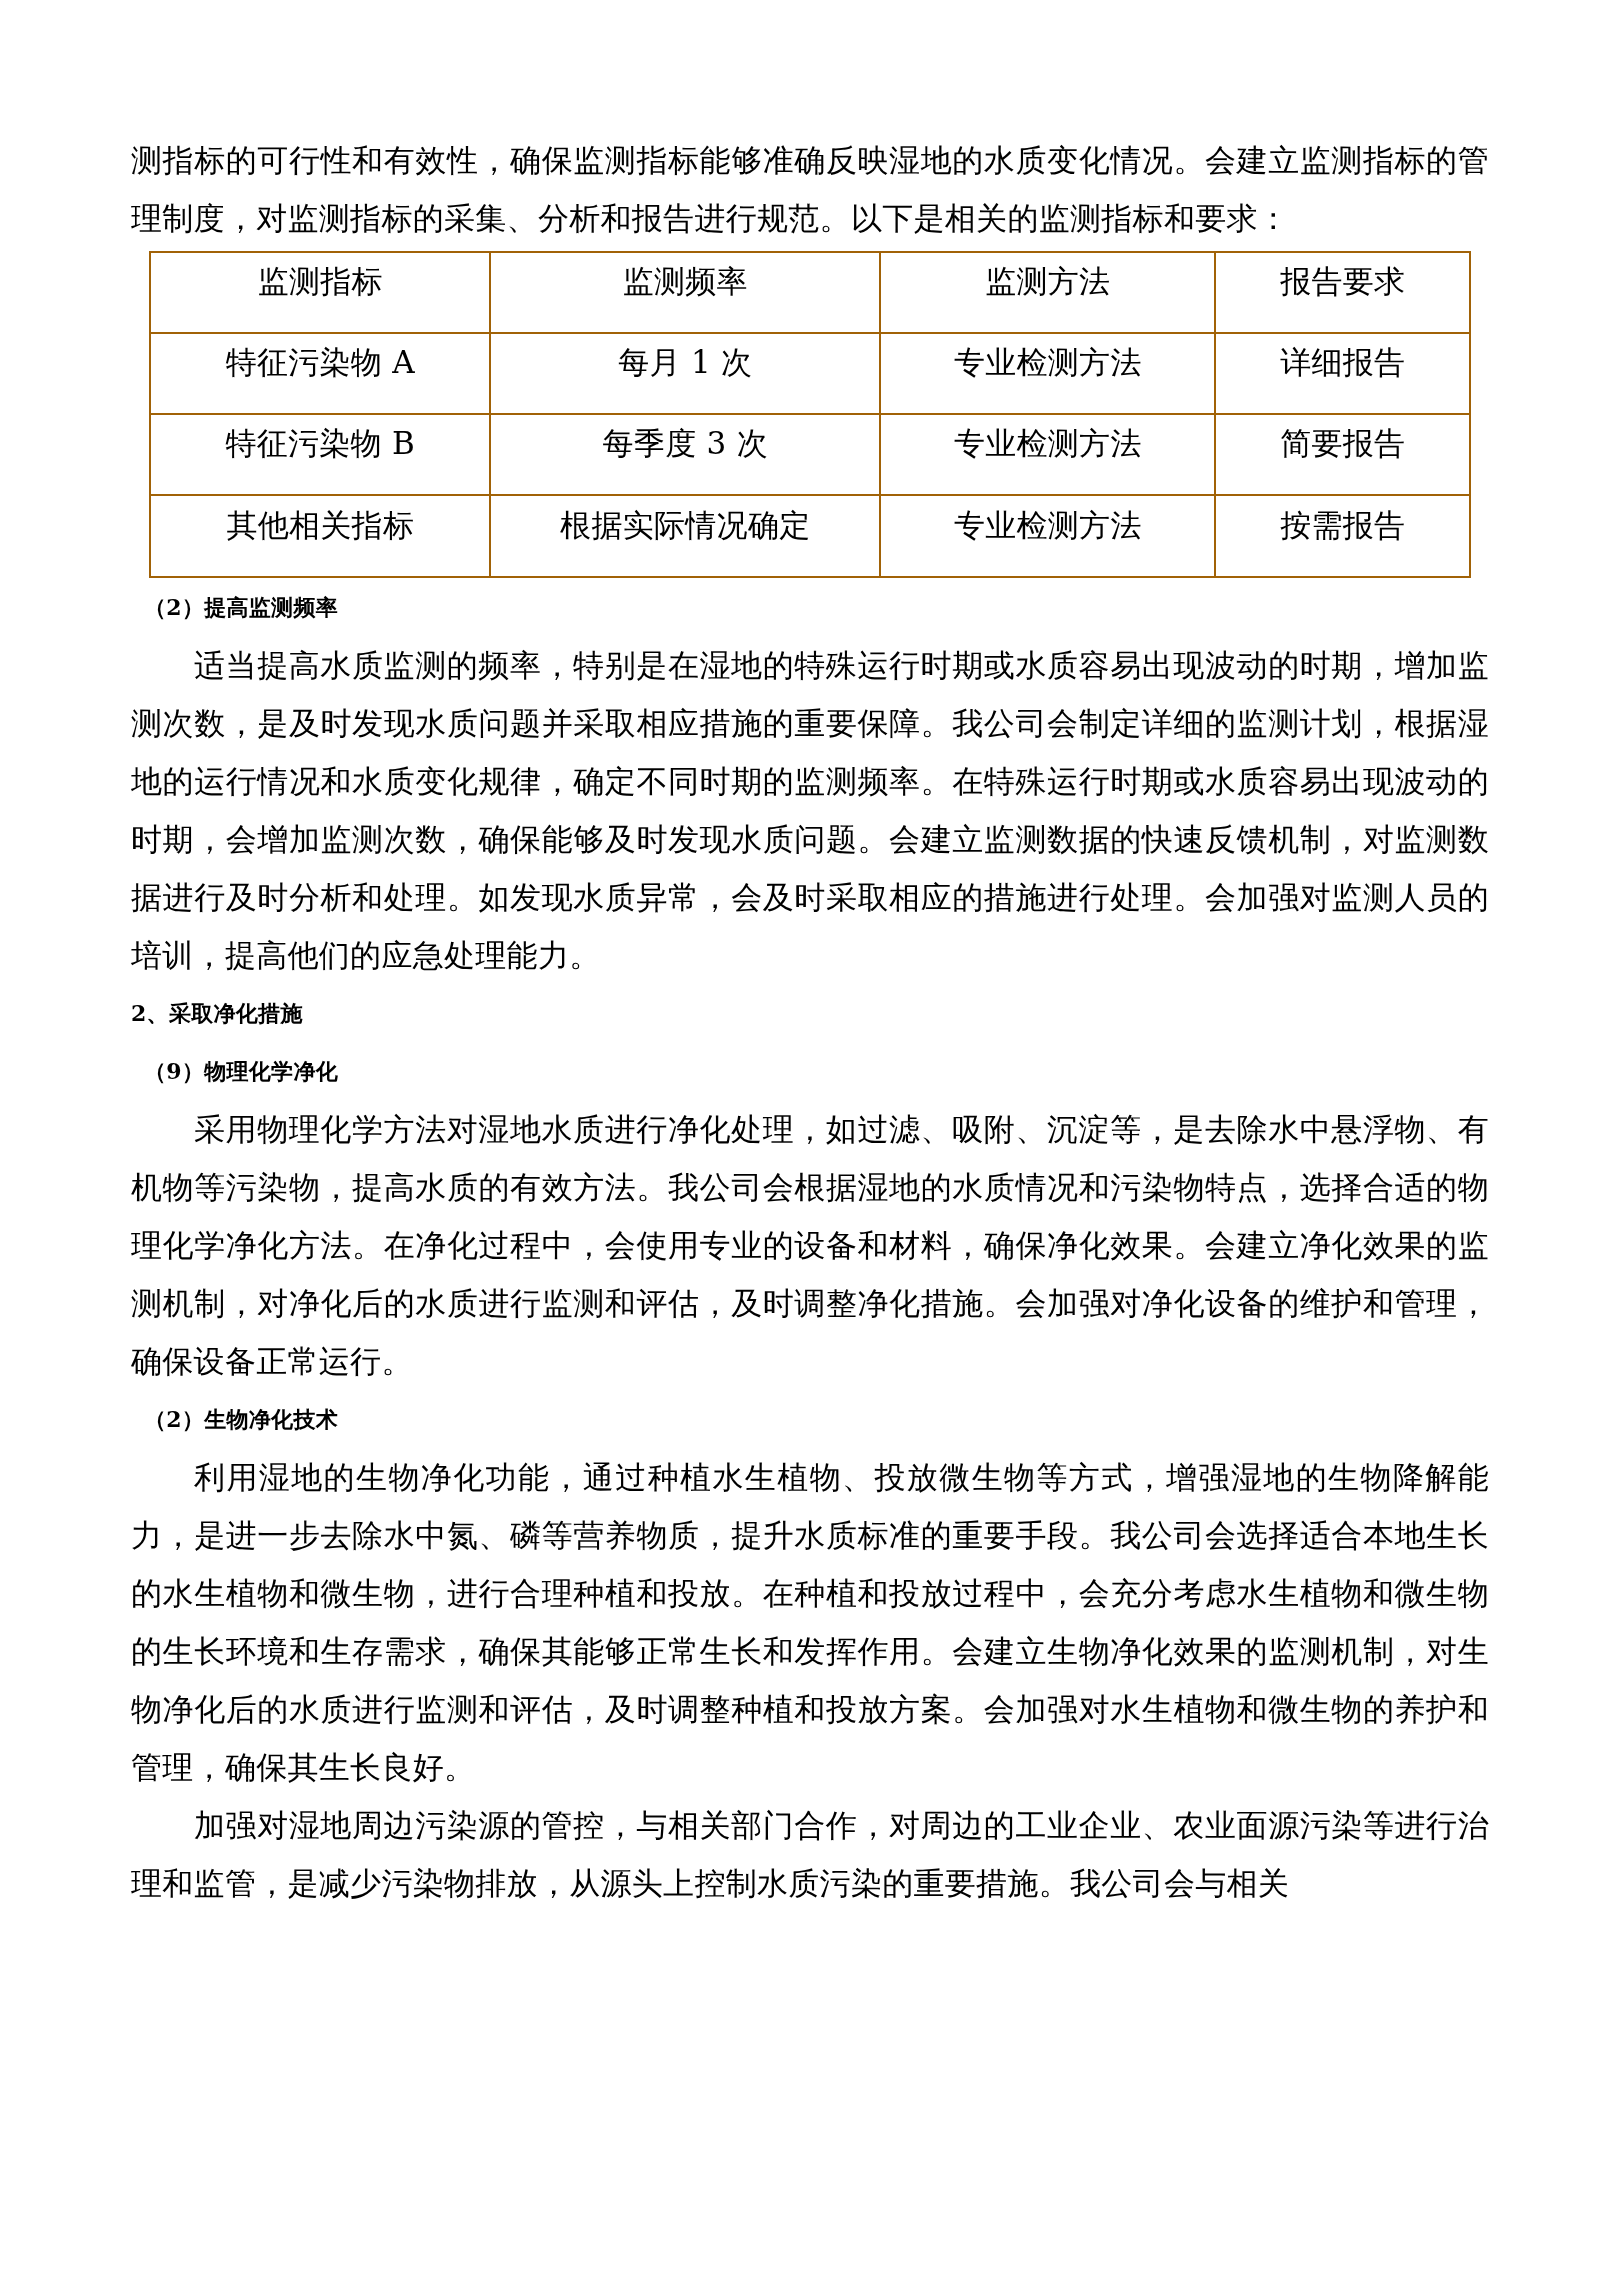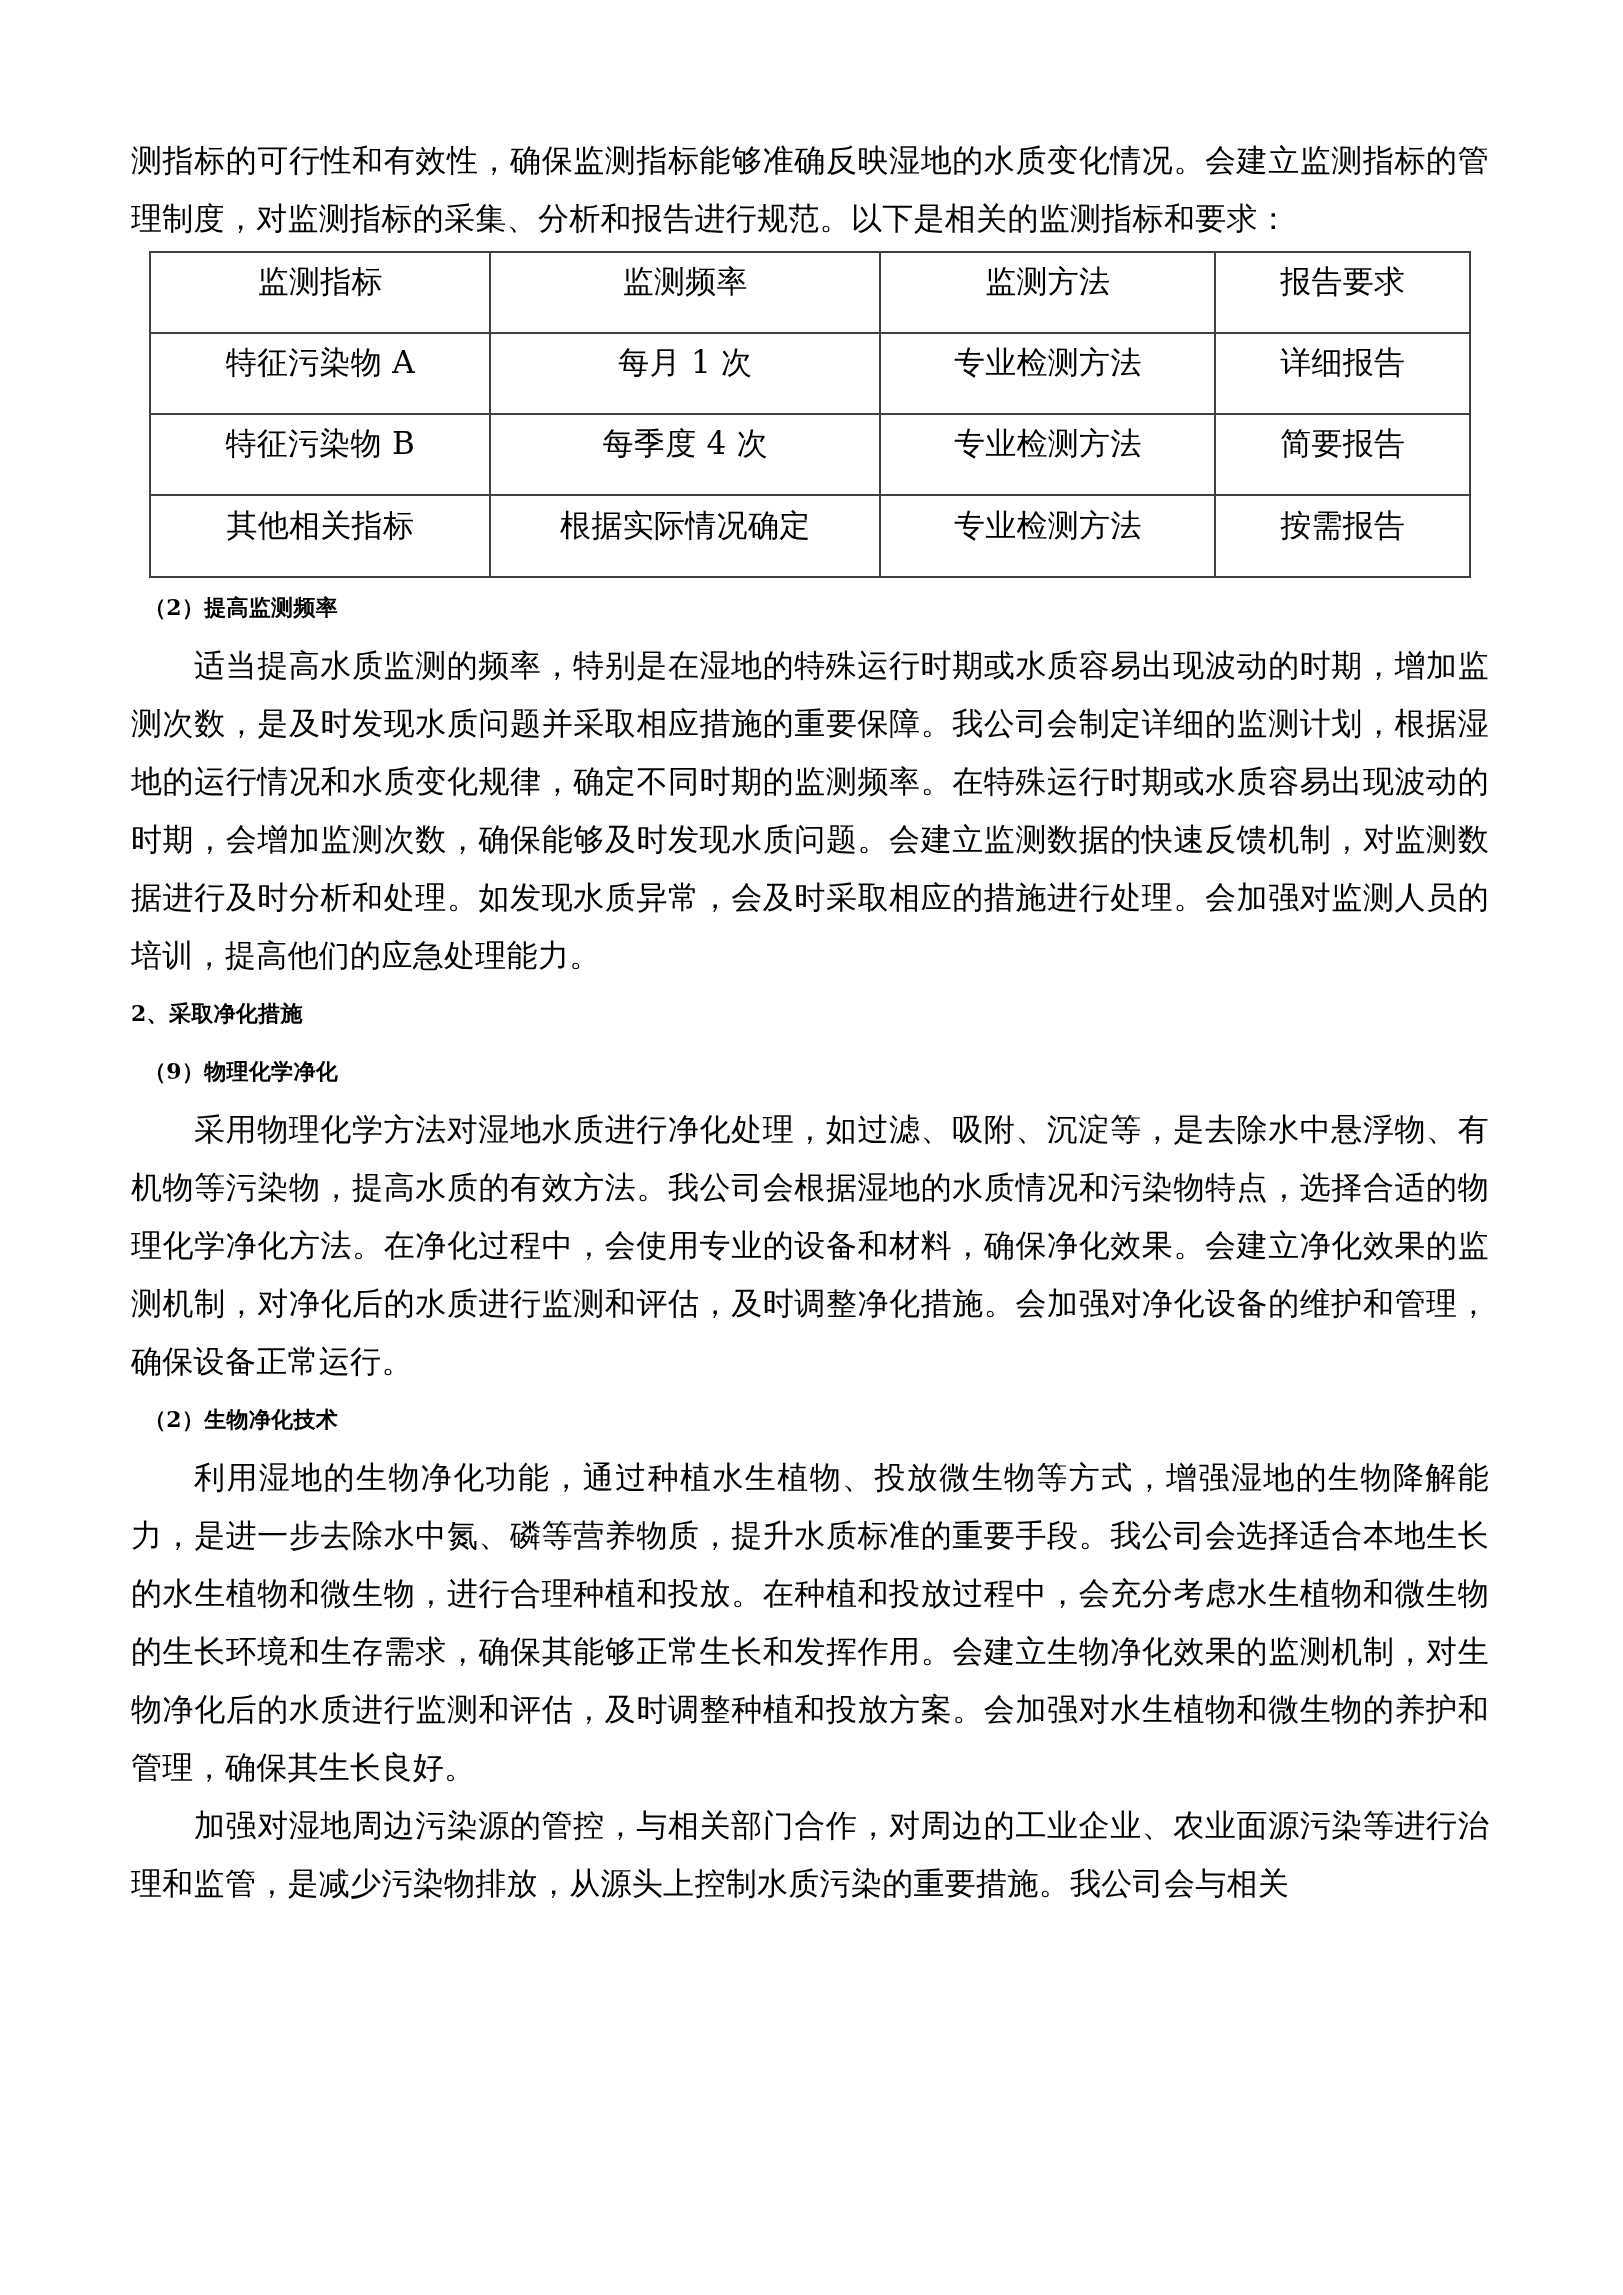--- a/index.html
+++ b/index.html
@@ -59,21 +59,21 @@
   .tbl-wrap {
     margin: 3.9px 0 0 18.3px;
     width: 1320px;
   }
   table.monitor-table {
     border-collapse: collapse;
     width: 1320px;
     table-layout: fixed;
   }
   table.monitor-table td {
-    border: 2px solid #404040;
+    border: 2px solid #a16207;
     font-size: 31px;
     line-height: 39px;
     text-align: center;
     vertical-align: top;
     padding: 9.2px 3.9px 29px 3.9px;
     height: 41px;
     letter-spacing: 0.3px;
   }
   table.monitor-table tr:first-child td {
     border-top-width: 2.6px;
@@ -107,21 +107,21 @@
             <td>报告要求</td>
           </tr>
           <tr>
             <td>特征污染物 A</td>
             <td>每月 1 次</td>
             <td>专业检测方法</td>
             <td>详细报告</td>
           </tr>
           <tr>
             <td>特征污染物 B</td>
-            <td>每季度 4 次</td>
+            <td>每季度 3 次</td>
             <td>专业检测方法</td>
             <td>简要报告</td>
           </tr>
           <tr>
             <td>其他相关指标</td>
             <td>根据实际情况确定</td>
             <td>专业检测方法</td>
             <td>按需报告</td>
           </tr>
         </tbody>

